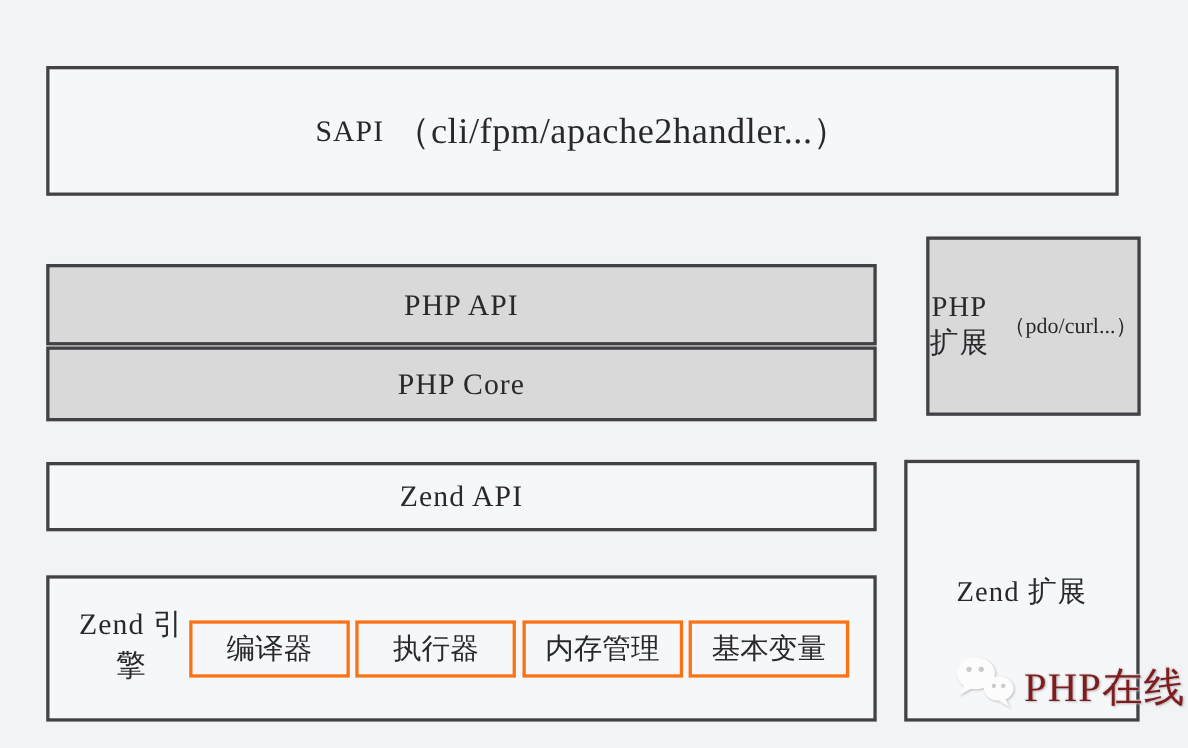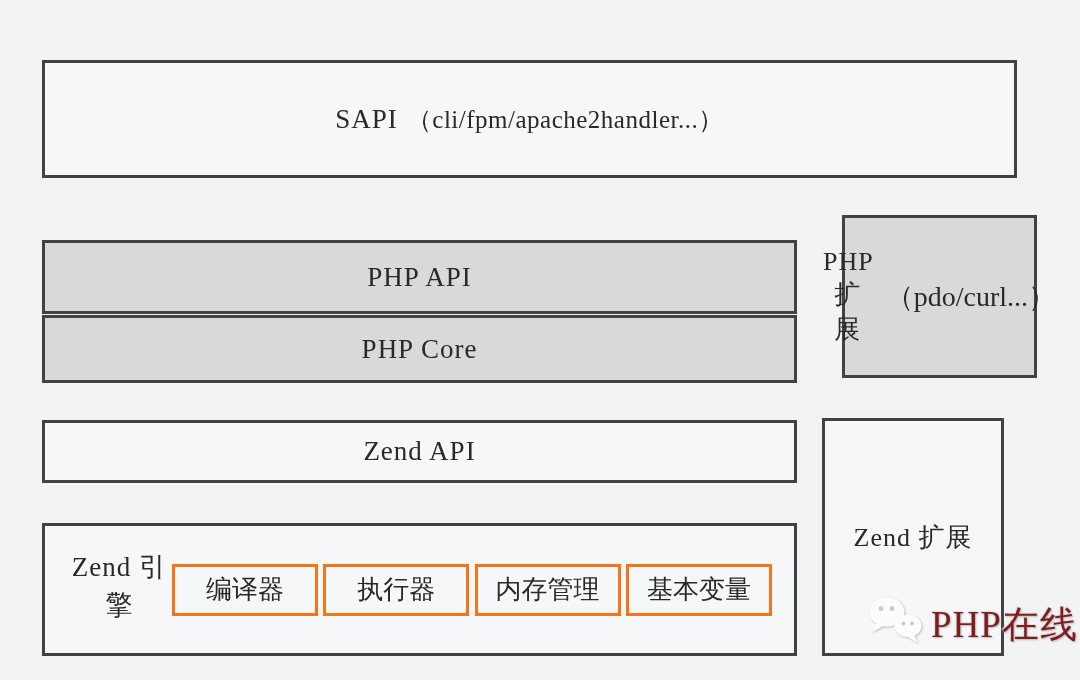--- a/index.html
+++ b/index.html
@@ -15,33 +15,33 @@
     position:absolute;
     border:3px solid #424246;
     box-sizing:border-box;
     background:#f6f7f8;
     display:flex;flex-direction:row;
     align-items:center;justify-content:center;
     text-align:center;
   }
   .gray{background:#d9d9d9;}
   .title-line{font-size:27px;letter-spacing:1px;}
-  .sub-line{font-size:25px;letter-spacing:0.5px;}
+  .sub-line{font-size:33px;letter-spacing:0.5px;}
 
   .sapi{left:42px;top:60px;width:975px;height:118px;gap:9px;}
 
   .php-api{left:42px;top:212px;width:755px;height:74px;margin-top:28px;}
   .php-core{left:42px;top:315px;width:755px;height:68px;}
   .zend-api{left:42px;top:420px;width:755px;height:63px;}
 
   .php-ext{left:822px;top:215px;width:195px;height:163px;gap:13px;margin-left:20px;}
   .php-ext .title-line,.zend-ext .title-line{font-size:26px;}
-  .php-ext .sub-line,.zend-ext .sub-line{font-size:28px;letter-spacing:0;text-align:center;}
+  .php-ext .sub-line,.zend-ext .sub-line{font-size:20px;letter-spacing:0;text-align:center;}
 
-  .zend-ext{left:822px;top:418px;width:182px;height:238px;gap:13px;}
+  .zend-ext{left:822px;top:418px;width:214px;height:238px;gap:13px;}
 
   .zend-engine{
     left:42px;top:523px;width:755px;height:133px;
     justify-content:flex-start;
     padding:9px 22px 16px 22px;
   }
   .zend-engine .title-line{line-height:38px;}
   .engine-row{
     display:flex;width:100%;
     justify-content:space-between;

